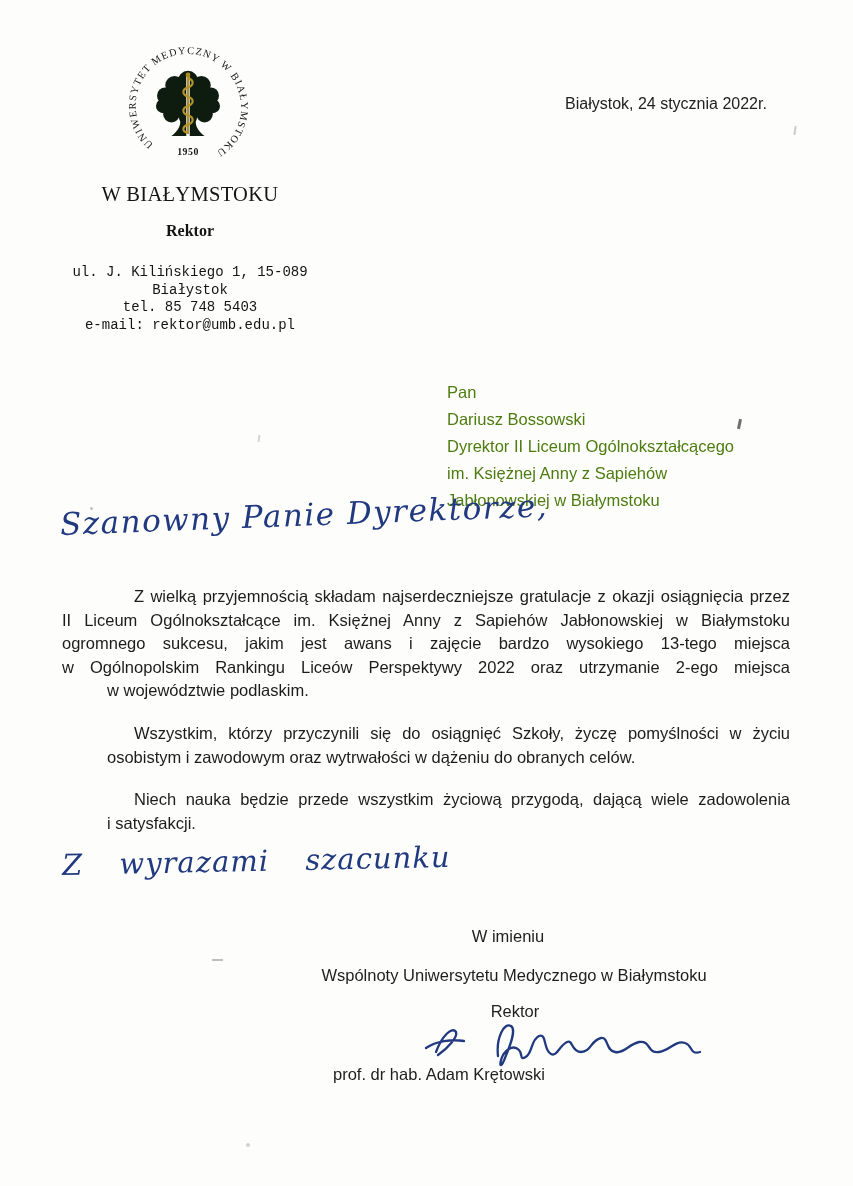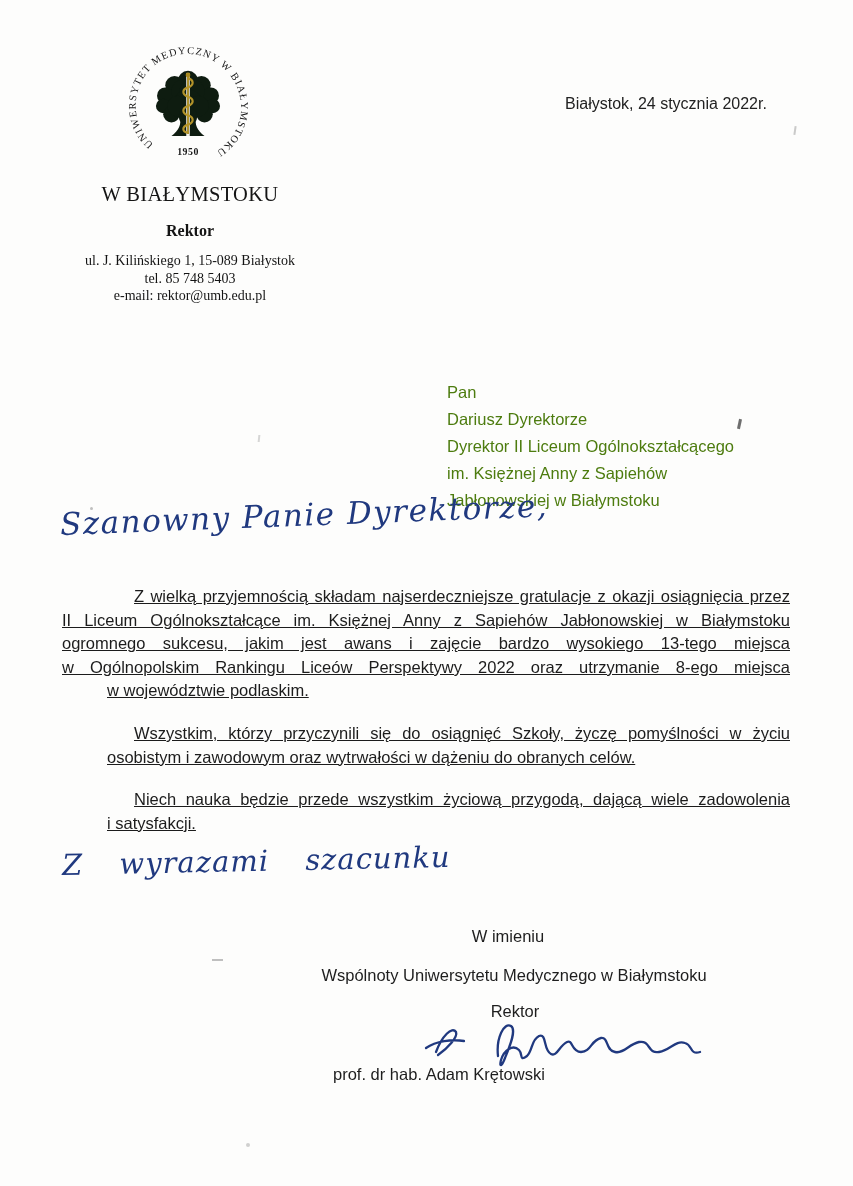--- a/index.html
+++ b/index.html
@@ -14,36 +14,36 @@
     color:#1e1e1e;
   }
   
   .logo{position:absolute;left:126px;top:44px;}
   .lh-block{
     position:absolute;left:40px;top:184px;width:300px;
     text-align:center;font-family:"Liberation Serif", serif;color:#141414;
   }
   .lh-uni{font-size:20.5px;line-height:21px;letter-spacing:.3px;}
   .lh-office{font-size:16px;font-weight:bold;margin-top:17px;}
-  .lh-addr{font-size:14px;line-height:17.5px;margin-top:12px;}
+  .lh-addr{font-size:14px;line-height:17.5px;margin-top:24px;font-family:Liberation Mono, monospace;}
   
   .date-line{position:absolute;left:565px;top:95px;font-size:16px;color:#222;}
   
   .recipient{position:absolute;left:447px;top:379px;font-size:16.5px;line-height:27px;color:#4d7c0f;}
   
   .handwriting{
     position:absolute;
     font-family:"DejaVu Serif", serif;font-style:italic;
     color:#20397f;white-space:nowrap;
     transform-origin:left center;
   }
   .hw-greeting{left:60px;top:506px;font-size:31px;letter-spacing:1.5px;transform:rotate(-2.2deg);}
   .hw-closing{left:62px;top:848px;font-size:29px;letter-spacing:1px;word-spacing:26px;transform:rotate(-1.2deg);}
   
-  .body-text{position:absolute;left:62px;top:585px;width:728px;font-size:16.5px;color:#1c1c1c;text-decoration:underline;}
+  .body-text{position:absolute;left:62px;top:585px;width:728px;font-size:16.5px;color:#1c1c1c;}
   .para{margin:0 0 19px 0;}
   .jline{line-height:23.6px;text-align:justify;text-align-last:justify;}
   .jlast{line-height:23.6px;text-align:left;text-align-last:left;margin-left:45px;}
   .indent{padding-left:72px;}
   
   .w-imieniu{position:absolute;left:333px;top:927px;width:350px;text-align:center;font-size:16.5px;}
   .community{position:absolute;left:264px;top:966px;width:500px;text-align:center;font-size:16.5px;}
   .rektor-title{position:absolute;left:340px;top:1002px;width:350px;text-align:center;font-size:16.5px;}
   .signature-svg{position:absolute;left:418px;top:1010px;}
   .signer{position:absolute;left:333px;top:1065px;width:350px;text-align:left;font-size:16.5px;}
@@ -105,34 +105,34 @@
       <div>ul. J. Kilińskiego 1, 15-089 Białystok</div>
       <div>tel. 85 748 5403</div>
       <div>e-mail: rektor@umb.edu.pl</div>
     </div>
   </div>
 
   <div class="date-line">Białystok, 24 stycznia 2022r.</div>
 
   <div class="recipient">
     <div>Pan</div>
-    <div>Dariusz Dyrektorze</div>
+    <div>Dariusz Bossowski</div>
     <div>Dyrektor II Liceum Ogólnokształcącego</div>
     <div>im. Księżnej Anny z Sapiehów</div>
     <div>Jabłonowskiej w Białymstoku</div>
   </div>
 
   <div class="handwriting hw-greeting">Szanowny Panie Dyrektorze,</div>
 
   <div class="body-text">
     <div class="para">
       <div class="jline indent">Z wielką przyjemnością składam najserdeczniejsze gratulacje z okazji osiągnięcia przez</div>
       <div class="jline">II Liceum Ogólnokształcące im. Księżnej Anny z Sapiehów Jabłonowskiej w Białymstoku</div>
       <div class="jline">ogromnego sukcesu, jakim jest awans i zajęcie bardzo wysokiego 13-tego miejsca</div>
-      <div class="jline">w Ogólnopolskim Rankingu Liceów Perspektywy 2022 oraz utrzymanie 8-ego miejsca</div>
+      <div class="jline">w Ogólnopolskim Rankingu Liceów Perspektywy 2022 oraz utrzymanie 2-ego miejsca</div>
       <div class="jlast">w województwie podlaskim.</div>
     </div>
     <div class="para">
       <div class="jline indent">Wszystkim, którzy przyczynili się do osiągnięć Szkoły, życzę pomyślności w życiu</div>
       <div class="jlast">osobistym i zawodowym oraz wytrwałości w dążeniu do obranych celów.</div>
     </div>
     <div class="para">
       <div class="jline indent">Niech nauka będzie przede wszystkim życiową przygodą, dającą wiele zadowolenia</div>
       <div class="jlast">i satysfakcji.</div>
     </div>

